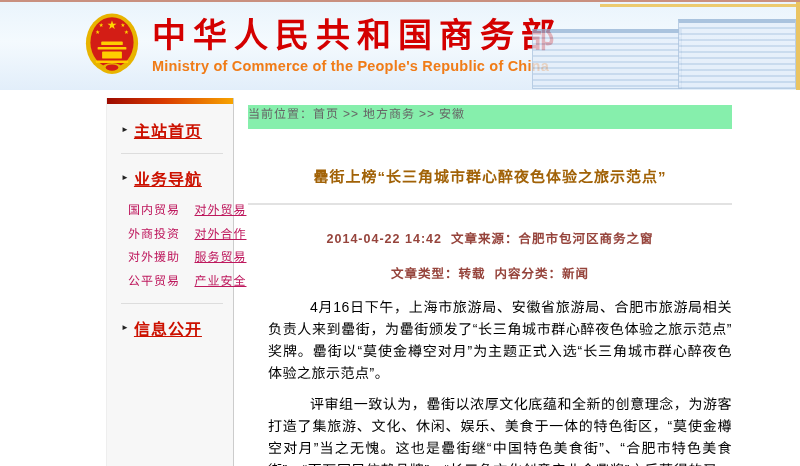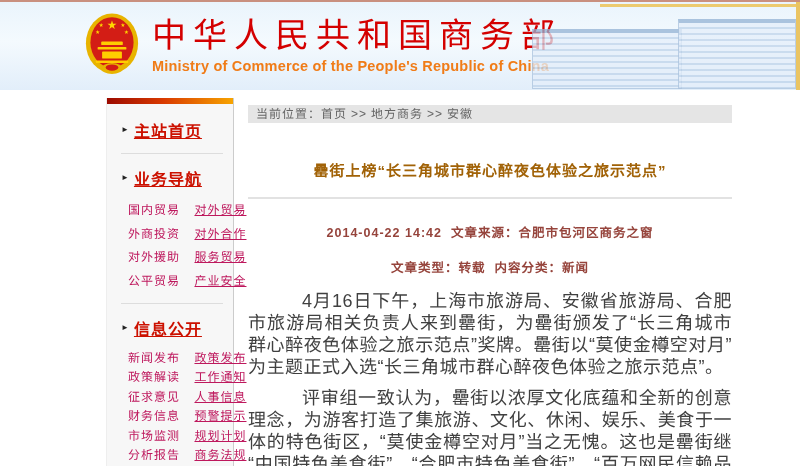--- a/index.html
+++ b/index.html
@@ -11,21 +11,21 @@
   
   .header {
     position:absolute; left:0; top:0; width:800px; height:90px;
     background:linear-gradient(180deg,#eaf4fc 0%,#f4fafe 45%,#e2eefa 100%);
     border-top:2px solid #c9907f;
     overflow:hidden;
   }
   .emblem { position:absolute; left:85px; top:7px; width:54px; height:74px; }
   .titles { position:absolute; left:152px; top:13px; white-space:nowrap; }
   .title-cn {
-    font-size:34px; font-weight:normal; color:#d40000;
+    font-size:34px; font-weight:bold; color:#d40000;
     letter-spacing:7px; line-height:40px;
   }
   .title-en {
     font-size:14.5px; font-weight:bold; color:#f07c18;
     letter-spacing:0.2px; margin-top:3px;
   }
   .buildings { position:absolute; right:0; top:0; width:270px; height:90px; }
   .bldg {
     position:absolute; bottom:3px; opacity:.75;
     background:repeating-linear-gradient(#e4eefa 0 4px,#bed3ea 4px 6px);
@@ -51,39 +51,39 @@
   .side-divider { border:none; border-top:1px solid #dddddd; margin:11px 2px 12px 0; }
   .link-grid { margin:8px 0 0 7px; }
   .link-grid.loose .link-row { line-height:21.5px; }
   .link-grid.tight .link-row { line-height:18.4px; }
   .link-row { white-space:nowrap; }
   .slink { font-size:12px; color:#be185d; text-decoration:none; cursor:pointer; letter-spacing:1px; }
   .slink.c2 { margin-left:10px;text-decoration:underline; }
   
   .main { position:absolute; left:248px; top:105px; width:484px; }
   .breadcrumb {
-    height:18px; line-height:18px; background:#e5e5e5;
-    font-size:12px; color:#666666; padding-left:8px; letter-spacing:1px;
+    height:24px; line-height:18px; background:#86efac;
+    font-size:12px; color:#666666; letter-spacing:1px;
   }
   .breadcrumb a { color:#666666; text-decoration:none; cursor:pointer; }
   .crumb-sep { margin:0 4px; }
   .article-title {
     margin-top:36px; text-align:center; font-size:15px; font-weight:bold;
     color:#a16207; letter-spacing:1px;
   }
   .title-divider { border:none; border-top:2px solid #e2e2e2; margin-top:17px; }
   .meta-line {
     margin-top:23px; text-align:center; font-size:12.5px; font-weight:bold;
     color:#96443c; letter-spacing:1px;
   }
   .meta-line.second { margin-top:16px; }
   .article-body { margin-top:14px; }
   .para {
-    font-size:18px; line-height:22px; color:#404040;
-    text-indent:3em; margin-top:9px; text-align:justify; letter-spacing:0.5px;
+    font-size:14px; line-height:22px; color:#000000;
+    text-indent:3em; margin-top:9px; text-align:justify; letter-spacing:0.5px;margin-left:20px;
   }
 </style>
 </head>
 <body>
 
 <div class="header">
   <svg class="emblem" viewBox="0 0 60 82">
     <ellipse cx="30" cy="38" rx="29" ry="33" fill="#e8b400"></ellipse>
     <ellipse cx="30" cy="37" rx="24" ry="28" fill="#d31d15"></ellipse>
     <text x="30" y="22" font-size="13" text-anchor="middle" fill="#ffd700">★</text>
@@ -148,53 +148,20 @@
           <a class="slink c2">产业安全</a>
         </div>
       </div>
 
     <hr class="side-divider">
 
     <div class="side-section-title">
       <span class="bullet">►</span>
       <a class="side-title-link">信息公开</a>
     </div>
-    <div class="link-grid tight">
-
-        <div class="link-row">
-          <a class="slink">新闻发布</a>
-          <a class="slink c2">政策发布</a>
-        </div>
-
-        <div class="link-row">
-          <a class="slink">政策解读</a>
-          <a class="slink c2">工作通知</a>
-        </div>
-
-        <div class="link-row">
-          <a class="slink">征求意见</a>
-          <a class="slink c2">人事信息</a>
-        </div>
-
-        <div class="link-row">
-          <a class="slink">财务信息</a>
-          <a class="slink c2">预警提示</a>
-        </div>
-
-        <div class="link-row">
-          <a class="slink">市场监测</a>
-          <a class="slink c2">规划计划</a>
-        </div>
-
-        <div class="link-row">
-          <a class="slink">分析报告</a>
-          <a class="slink c2">商务法规</a>
-        </div>
-
-      </div>
 
   </div>
 </div>
 
 <div class="main">
 
   <div class="breadcrumb">
     <span>当前位置：</span><a>首页</a><span class="crumb-sep">&gt;&gt;</span><a>地方商务</a><span class="crumb-sep">&gt;&gt;</span><a>安徽</a>
   </div>
 

